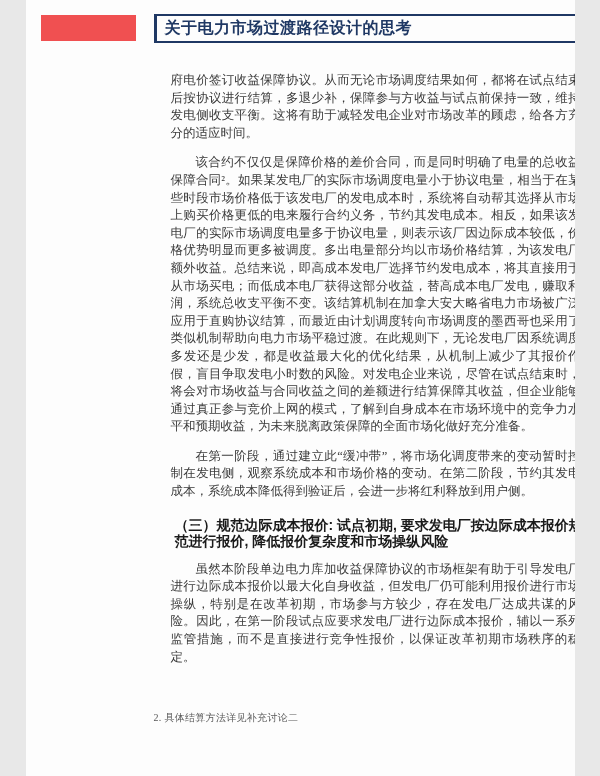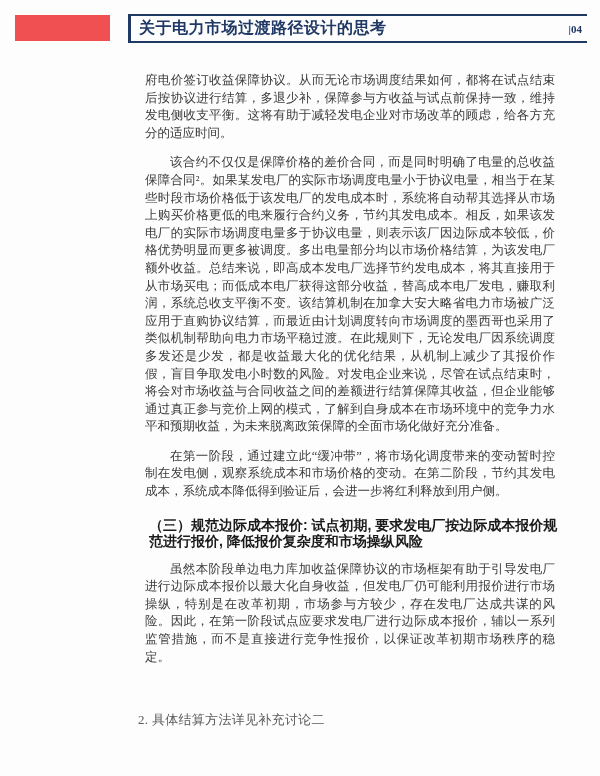--- a/index.html
+++ b/index.html
@@ -6,21 +6,21 @@
     --accent_red:#f05051;
     --navy:#1f3864;
     --body_text:#3a3a3a;
     --heading_text:#1a1a1a;
     --footnote_gray:#595959;
     --page_bg:#fdfdfd;
   }
   html,body{margin:0;padding:0;background:#e8e8e8;}
   .page{
     position:relative;
-    width:600px;height:776px;
+    width:549px;height:776px;
     background:var(--page_bg);
     font-family:"Liberation Serif","DejaVu Serif",serif;
     overflow:hidden;
     margin:0 auto;
   }
   
   .red-block{
     position:absolute;left:15px;top:15px;
     width:95px;height:26px;
     background:var(--accent_red);
@@ -53,22 +53,22 @@
   .para{margin:12px;text-indent:2em;}
   .para.no-indent{text-indent:0;}
   .section-heading{
     font-family:"Liberation Sans","DejaVu Sans",sans-serif;
     font-size:14px;line-height:16px;
     font-weight:bold;color:var(--heading_text);
     margin:16px 0 11px 16px;
     text-align:left;text-indent:0;
   }
   .footnote{
-    position:absolute;left:138px;top:711px;
-    font-size:13px;color:var(--footnote_gray);
+    position:absolute;left:128px;top:711px;
+    font-size:10px;color:var(--footnote_gray);
     letter-spacing:0.3px;
   }
 </style>
 </head>
 <body>
 
 <div class="page">
 
   <div class="red-block"></div>
 

